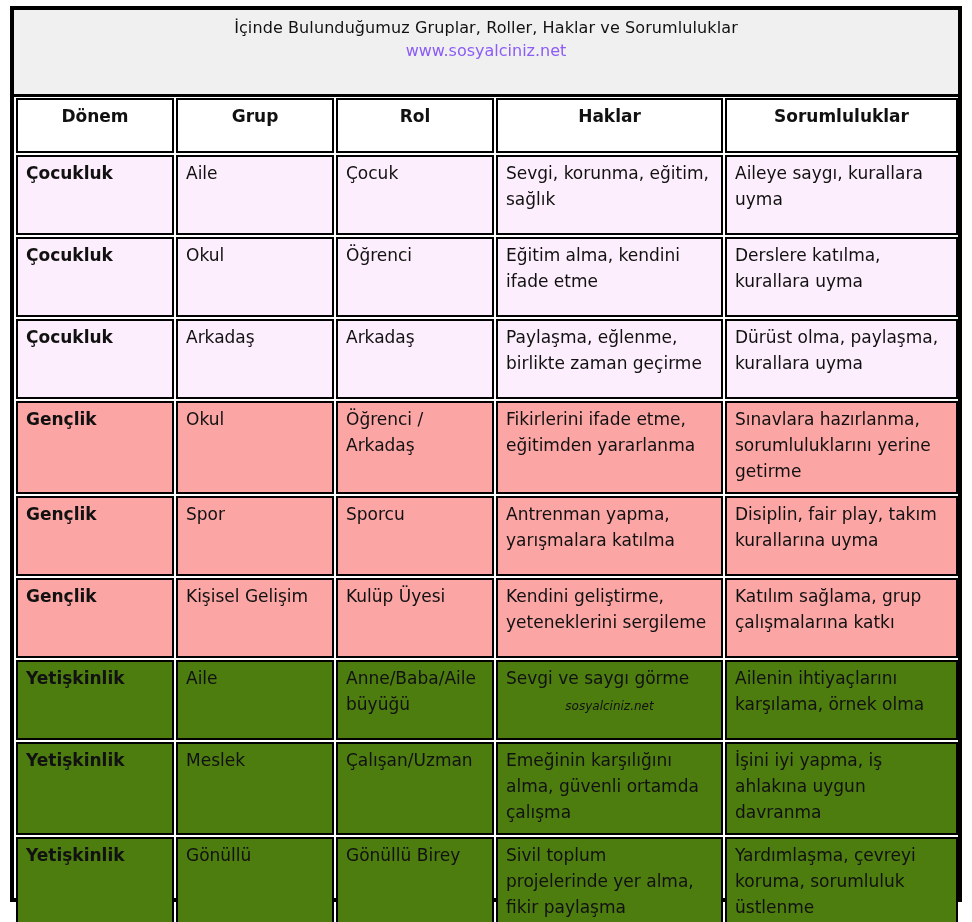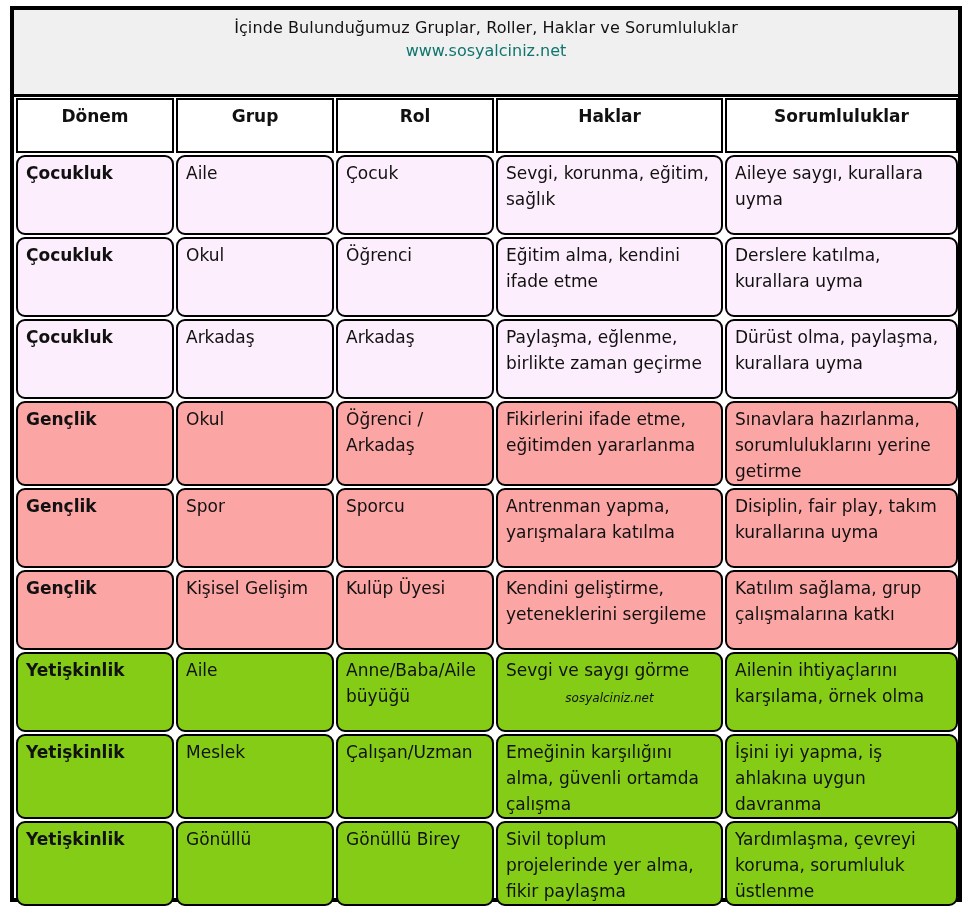--- a/index.html
+++ b/index.html
@@ -3,31 +3,31 @@
 <meta charset="utf-8">
 <style>
   html, body { margin:0; padding:0; background:#ffffff; }
   body { width:972px; height:922px; position:relative; overflow:hidden;
          font-family:"DejaVu Sans", "Liberation Sans", sans-serif; color:#111; }
   .sheet { position:absolute; left:10px; top:6px; width:952px; height:896px;
            border:4px solid #000; box-sizing:border-box; background:#fff; }
   .title-box { position:absolute; left:0; top:0; right:0; height:84px; background:#f0f0f0;
                border-bottom:3px solid #000; text-align:center; }
   .title { font-weight:normal; font-size:16px; margin-top:8px; letter-spacing:0.1px; }
-  .subtitle { font-size:16px; margin-top:4px; color:#0f766e; }
+  .subtitle { font-size:16px; margin-top:4px; color:#8b5cf6; }
   table { position:absolute; left:0; top:86px; width:944px; border-collapse:separate;
           border-spacing:2px; table-layout:fixed; }
   td, th { border:2px solid #000; vertical-align:top; text-align:left;
-           padding:3px 8px 0 8px; font-size:17px; line-height:26px; box-sizing:border-box; }
+           padding:3px 8px 8px 8px; font-size:17px; line-height:26px; box-sizing:border-box; }
   th { text-align:center; font-weight:bold; height:55px; background:#fff; }
-  td { height:80px;border-radius:9px; }
+  td { height:80px; }
   td.period { font-weight:bold; }
   tr.child td { background:#fdeefd; }
   tr.youth td { background:#fca5a5; }
-  tr.adult td { background:#84cc16; }
+  tr.adult td { background:#4d7c0f; }
   .wm { display:block; font-style:italic; text-align:center; margin-top:2px; font-size:12px; }
   col.c1 { width:158px; } col.c2 { width:158px; } col.c3 { width:158px; }
   col.c4 { width:227px; } col.c5 { width:233px; }
 </style>
 </head>
 <body>
 
 <div class="sheet">
   <div class="title-box">
     <div class="title">İçinde Bulunduğumuz Gruplar, Roller, Haklar ve Sorumluluklar</div>

